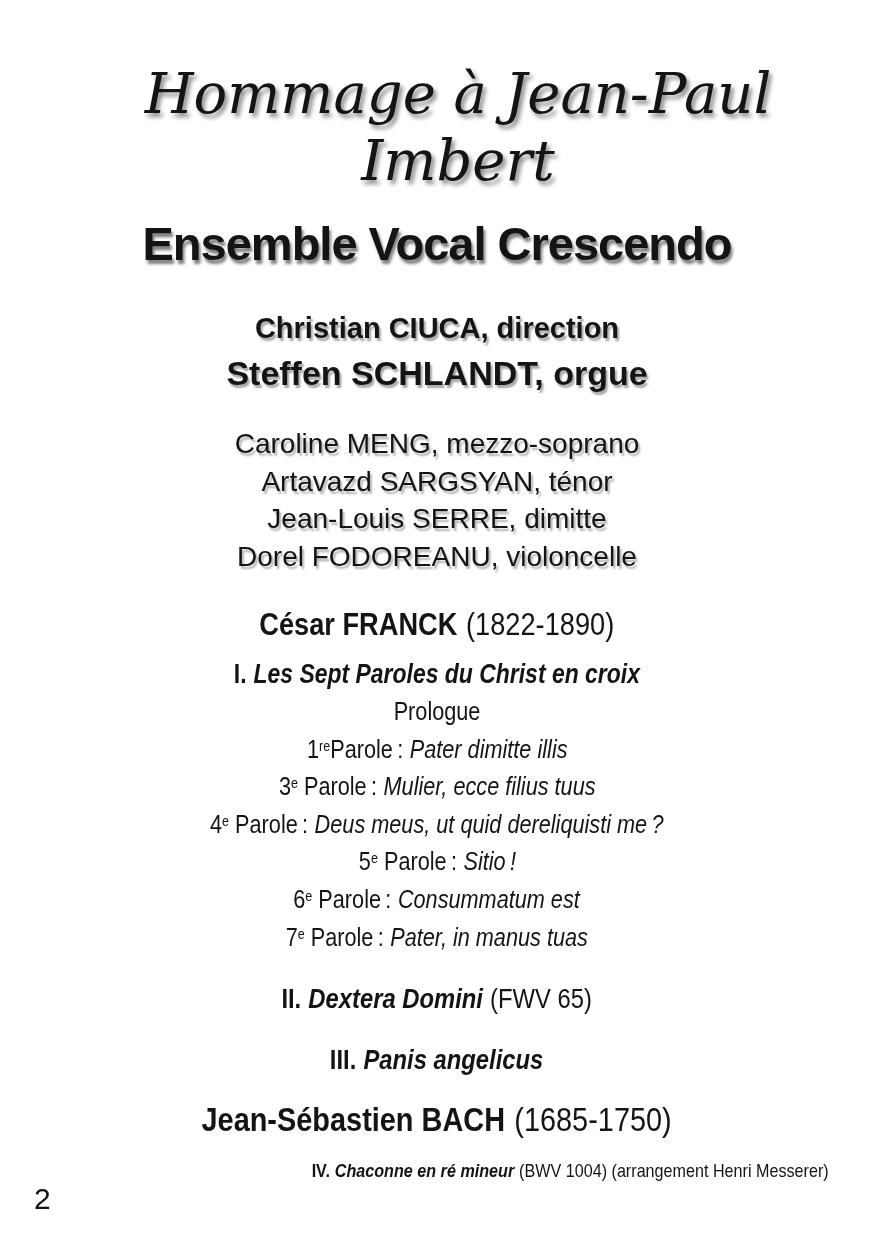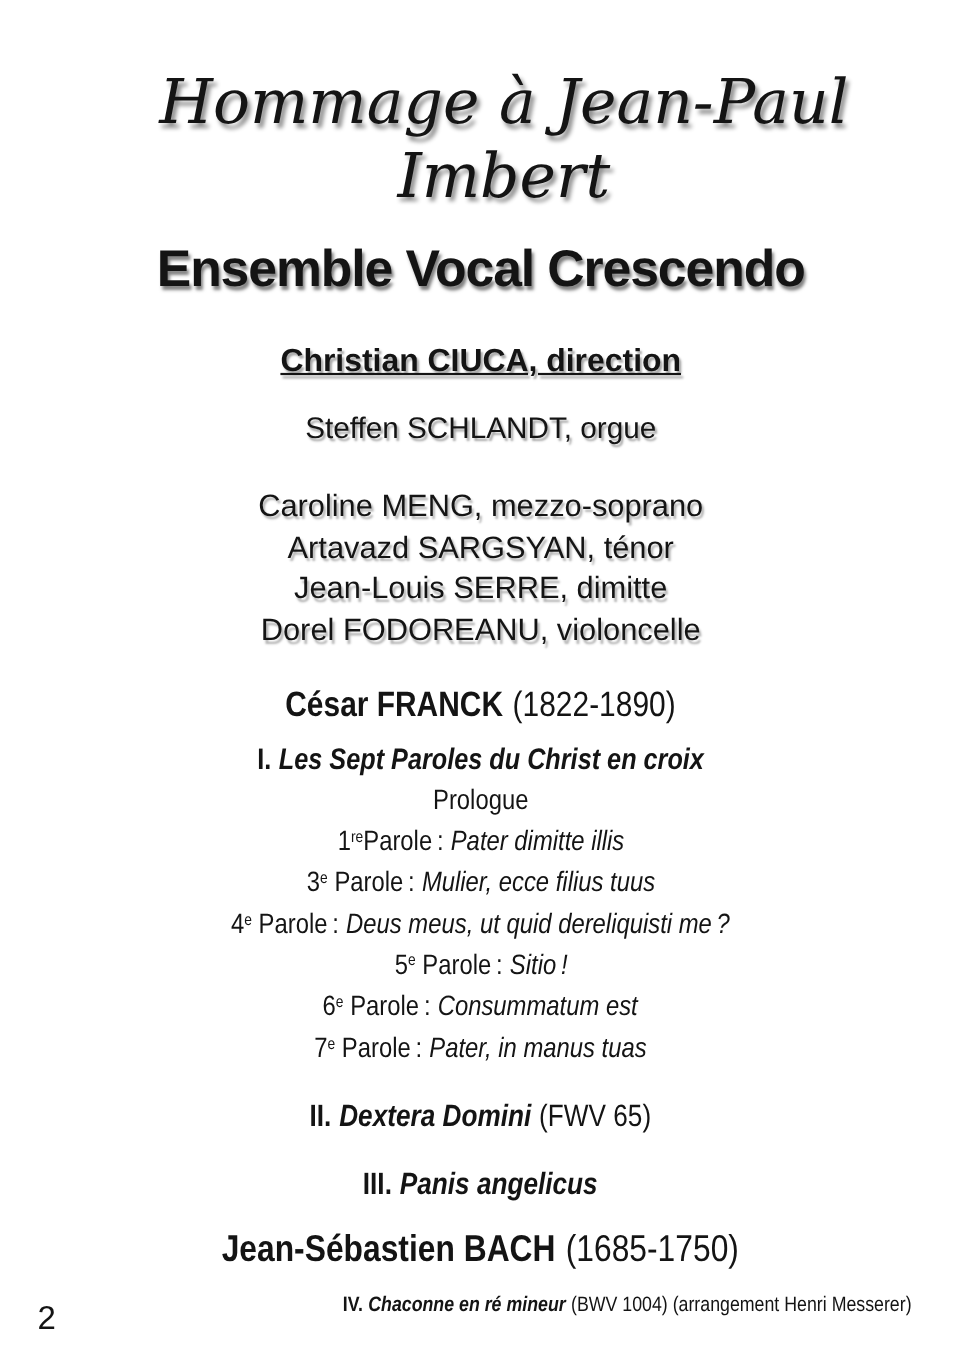--- a/index.html
+++ b/index.html
@@ -31,27 +31,27 @@
     font-weight: 700;
     letter-spacing: -1px;
     text-shadow: 2px 4px 3px rgba(0,0,0,.5);
   }
   .direction {
     margin: 40px 0 0;
     font-size: 29px;
     line-height: 36px;
     font-weight: 700;
     text-shadow: 2px 3px 2px rgba(0,0,0,.35);
-    text-decoration: underline;
   }
   .organ {
-    margin: 25px 0 0;
-    font-size: 27px;
+    margin: 9px 0 0;
+    font-size: 34px;
     line-height: 37px;
     text-shadow: 2px 3px 2px rgba(0,0,0,.35);
+    font-weight: bold;
   }
   .performers {
     margin: 33px 0 0;
     font-size: 28px;
     line-height: 37.5px;
     text-shadow: 2px 3px 2px rgba(0,0,0,.3);
   }
   
   .cond {
     display: inline-block;

